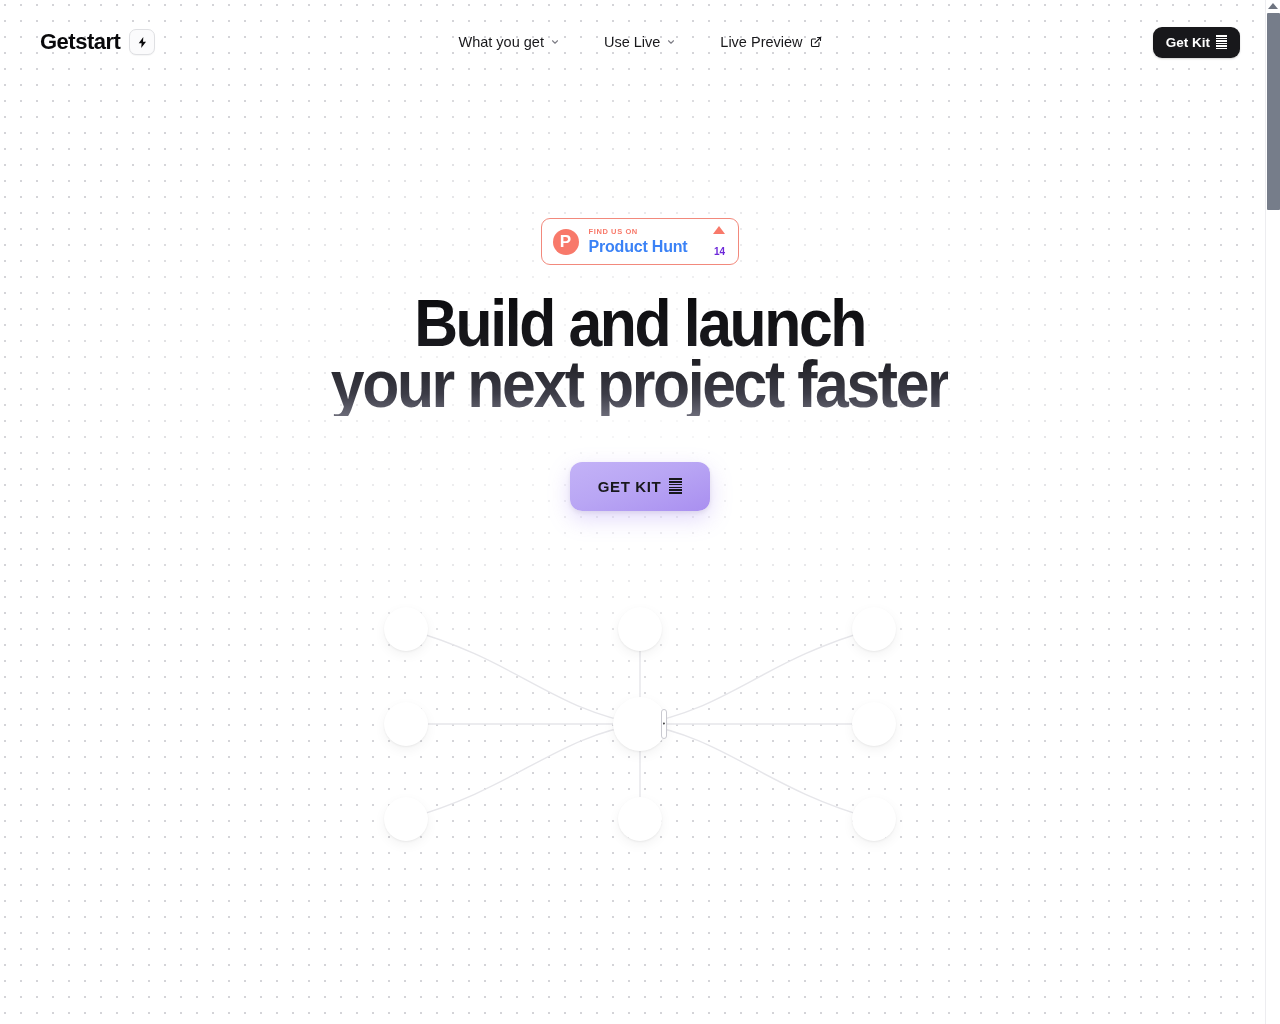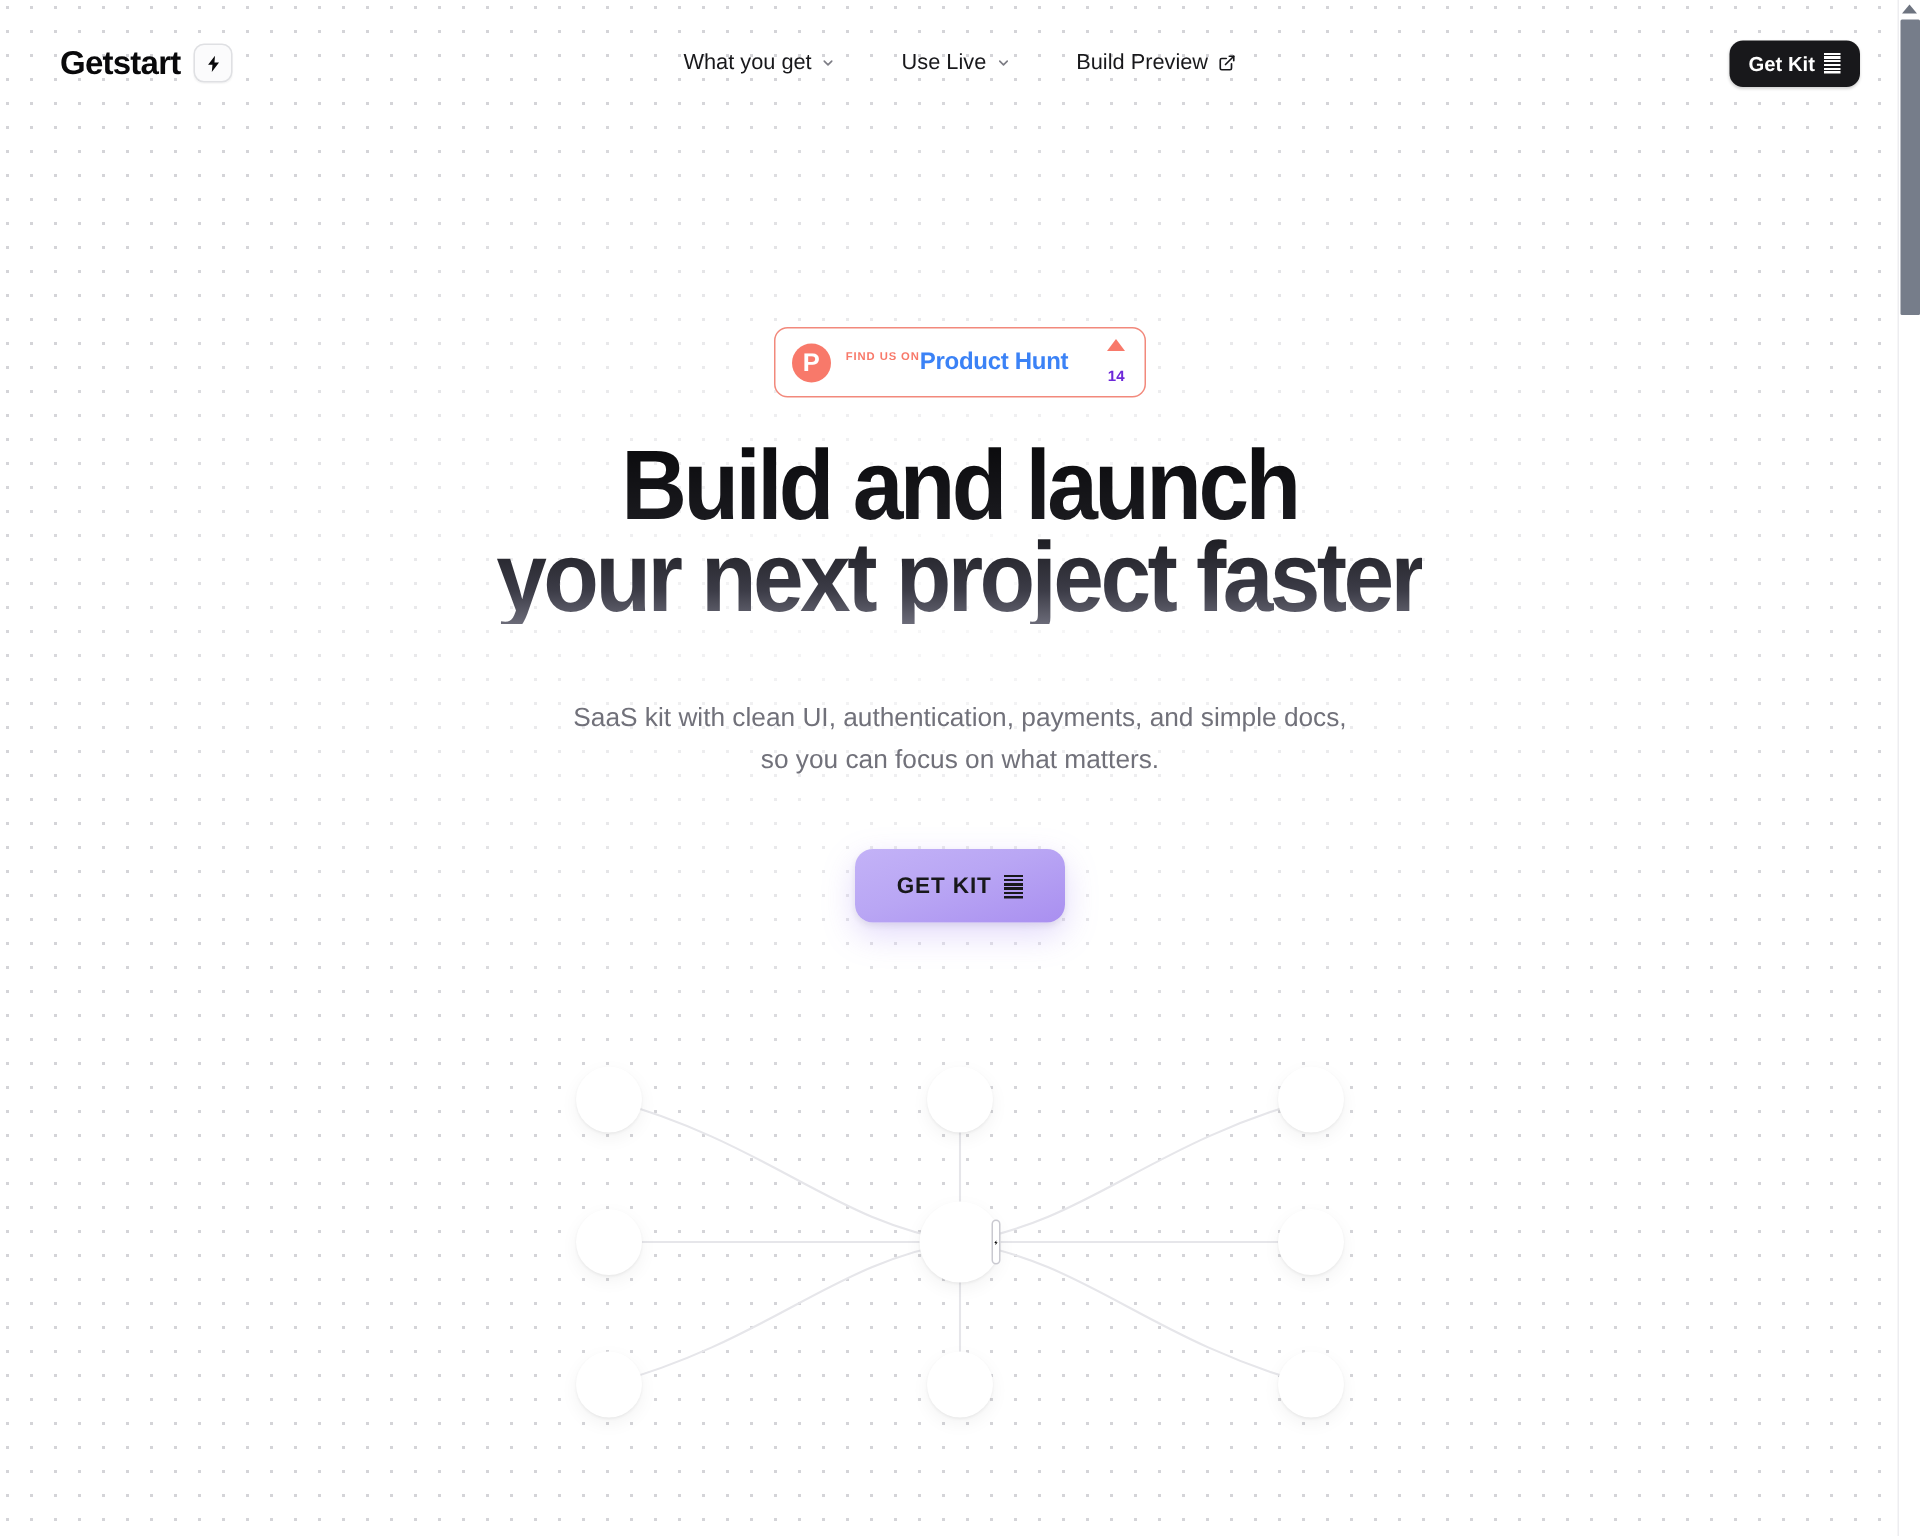--- a/index.html
+++ b/index.html
@@ -96,21 +96,21 @@
     padding:7px 13px 7px 11px;
     cursor:pointer;
   }
   .ph-mark{
     width:26px; height:26px; border-radius:50%;
     background:#f8796a; color:#ffffff;
     display:flex; align-items:center; justify-content:center;
     font-size:17px; font-weight:bold; line-height:1;
     flex:none;
   }
-  .ph-text{ display:flex; flex-direction:row; line-height:1; }
+  .ph-text{ display:flex; flex-direction:column; line-height:1; }
   .ph-kicker{
     font-size:7.5px; font-weight:bold; letter-spacing:.6px;
     color:#f8796a; margin-bottom:3px;
   }
   .ph-name{ font-size:16px; font-weight:bold; color:#3b82f6; letter-spacing:-.2px;}
   .ph-votes{
     display:flex; flex-direction:column; align-items:center; gap:12px;
     margin-left:16px; color:#6d28d9;
   }
   .ph-tri{ width:0;height:0;border-left:6px solid transparent;border-right:6px solid transparent;border-bottom:8px solid #f8796a; }
@@ -228,21 +228,21 @@
       </div>
 
       <div class="nav-item">
         <span>Use Live</span>
         <svg class="chev" viewBox="0 0 24 24" fill="none" stroke="currentColor" stroke-width="2.6" stroke-linecap="round" stroke-linejoin="round">
             <polyline points="6 9 12 15 18 9"></polyline>
           </svg>
       </div>
 
       <div class="nav-item">
-        <span>Build Preview</span>
+        <span>Live Preview</span>
         <svg class="ext" viewBox="0 0 24 24" fill="none" stroke="currentColor" stroke-width="2.2" stroke-linecap="round" stroke-linejoin="round">
             <path d="M18 13v6a2 2 0 0 1-2 2H5a2 2 0 0 1-2-2V8a2 2 0 0 1 2-2h6"></path>
             <polyline points="15 3 21 3 21 9"></polyline>
             <line x1="10" y1="14" x2="21" y2="3"></line>
           </svg>
       </div>
     </nav>
 
     <div class="nav-right">
       <button class="btn-dark">
@@ -273,21 +273,20 @@
         <span class="ph-tri"></span>
         <span class="ph-count">14</span>
       </span>
     </div>
 
     <h1 class="headline">
       <span class="l1">Build and launch</span>
       <span class="l2">your next project faster</span>
     </h1>
 
-    <p class="subtitle">SaaS kit with clean UI, authentication, payments, and simple docs, so you can focus on what matters.</p>
 
     <div class="cta-wrap">
       <button class="btn-cta">
         <span>GET KIT</span>
         <svg class="kit-glyph" style="width:13px;height:16px" viewBox="0 0 11 14">
           <g fill="#18181b" class="ln">
             <rect x="0" y="0" width="11" height="1.5"></rect>
               <rect x="0" y="2.5" width="11" height="1.5"></rect>
             <rect x="0" y="5" width="11" height="1.5"></rect>
               <rect x="0" y="7.5" width="11" height="1.5"></rect>

